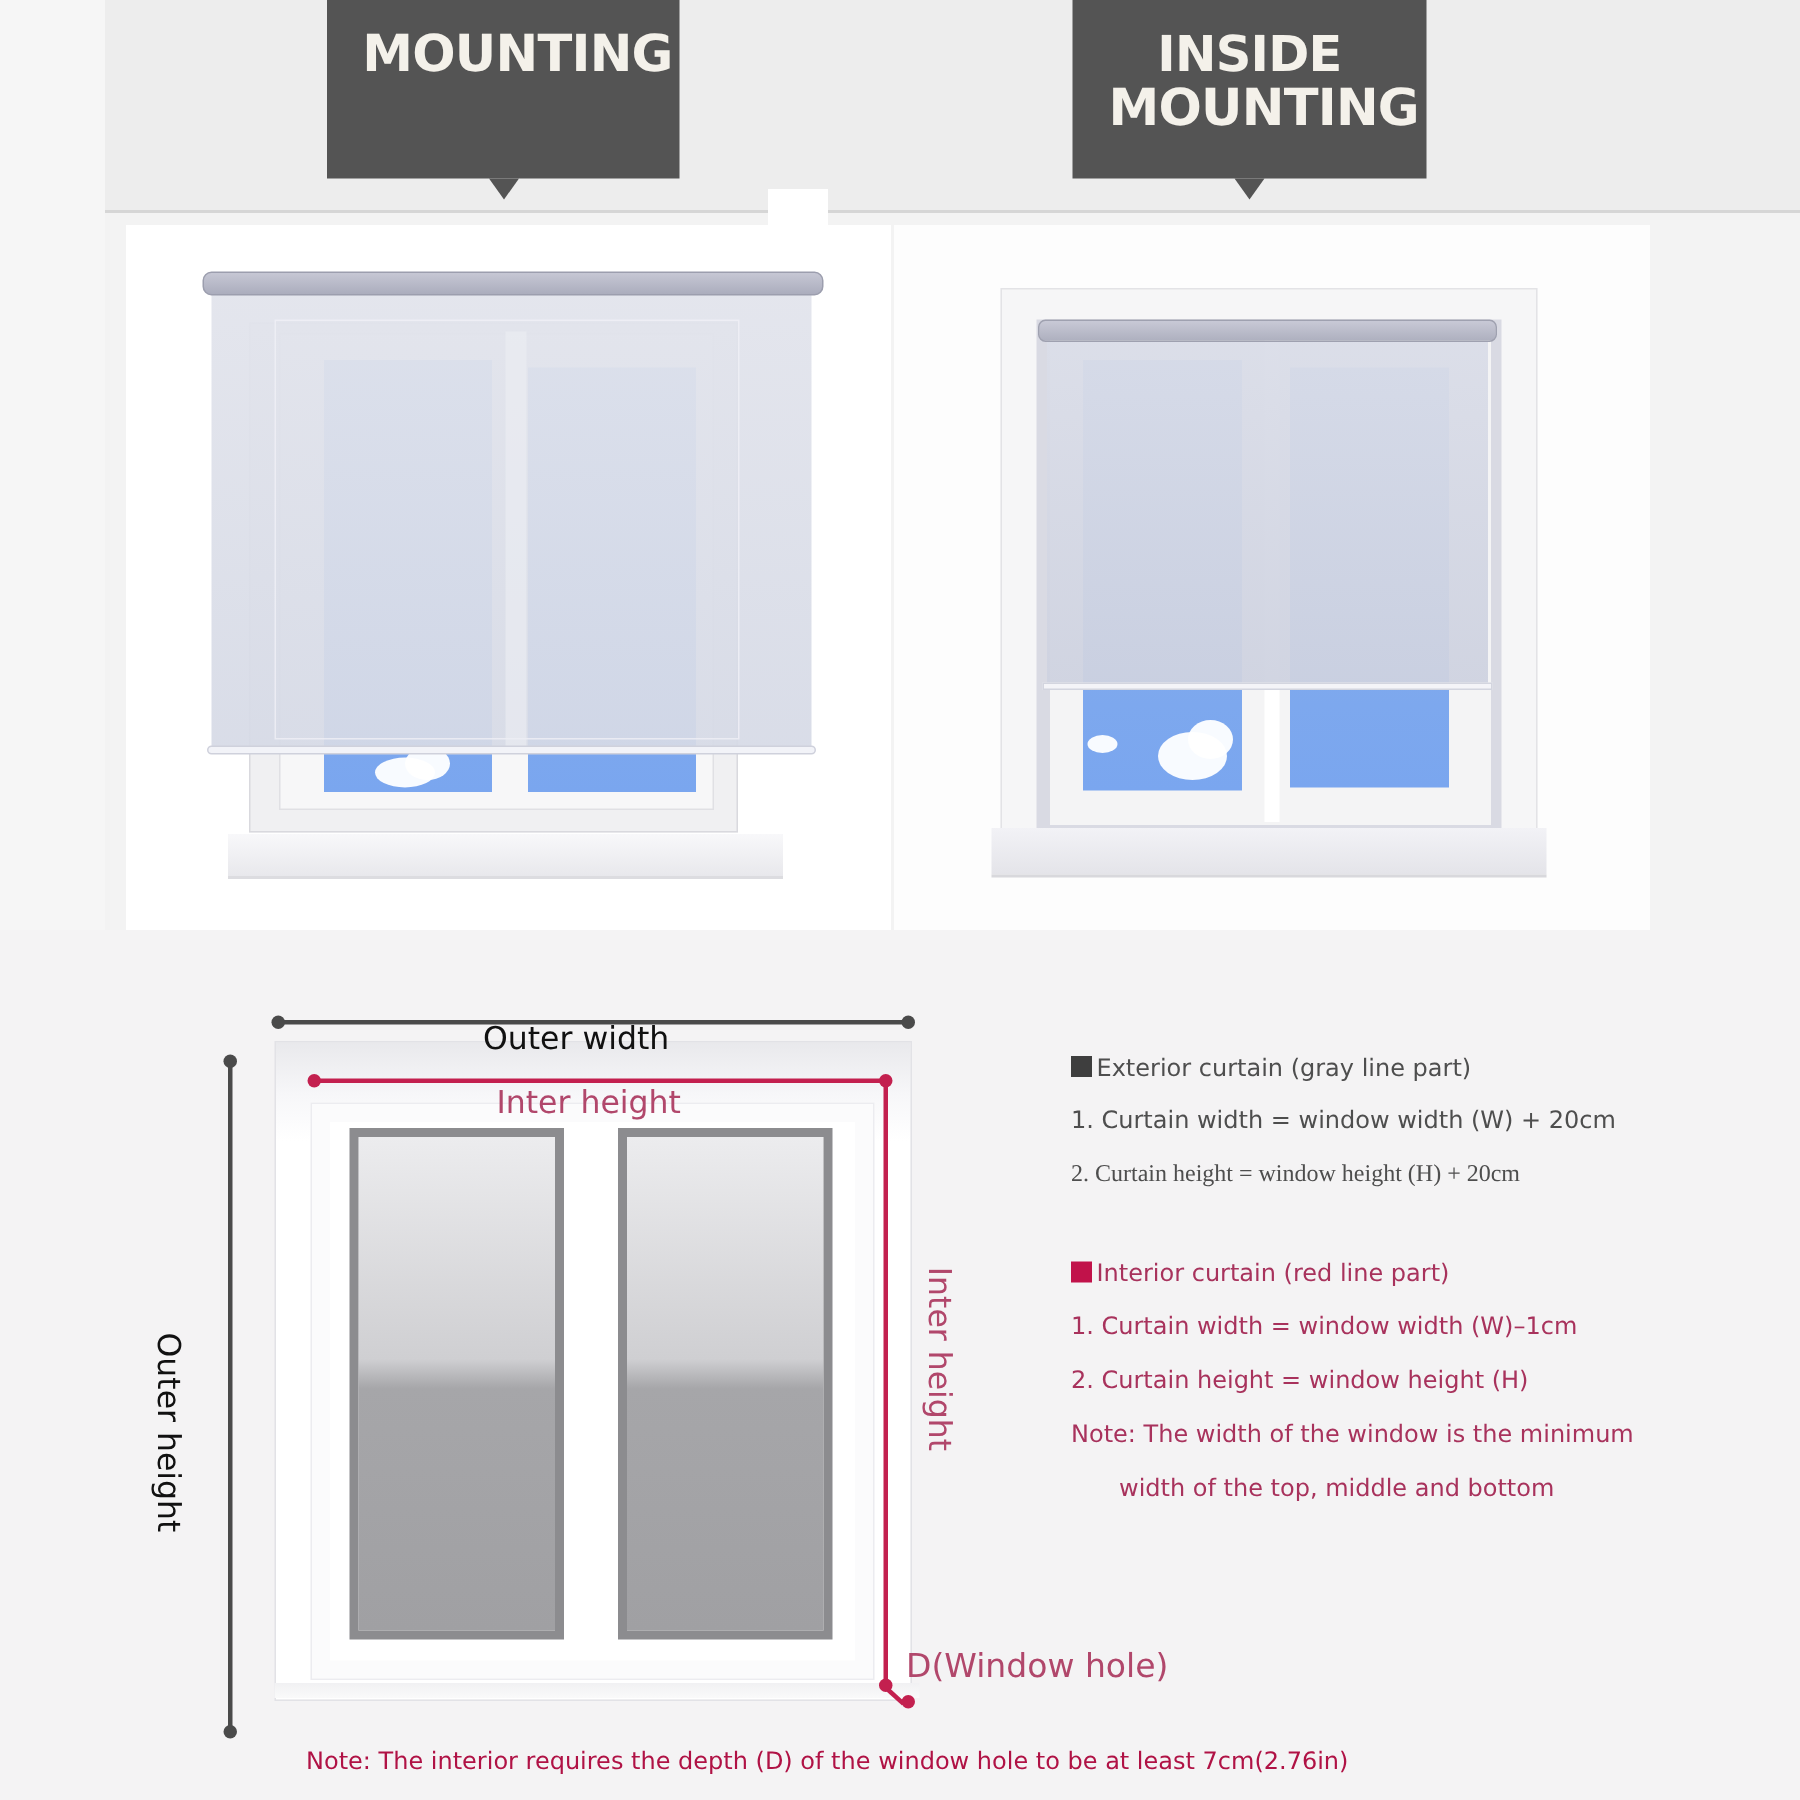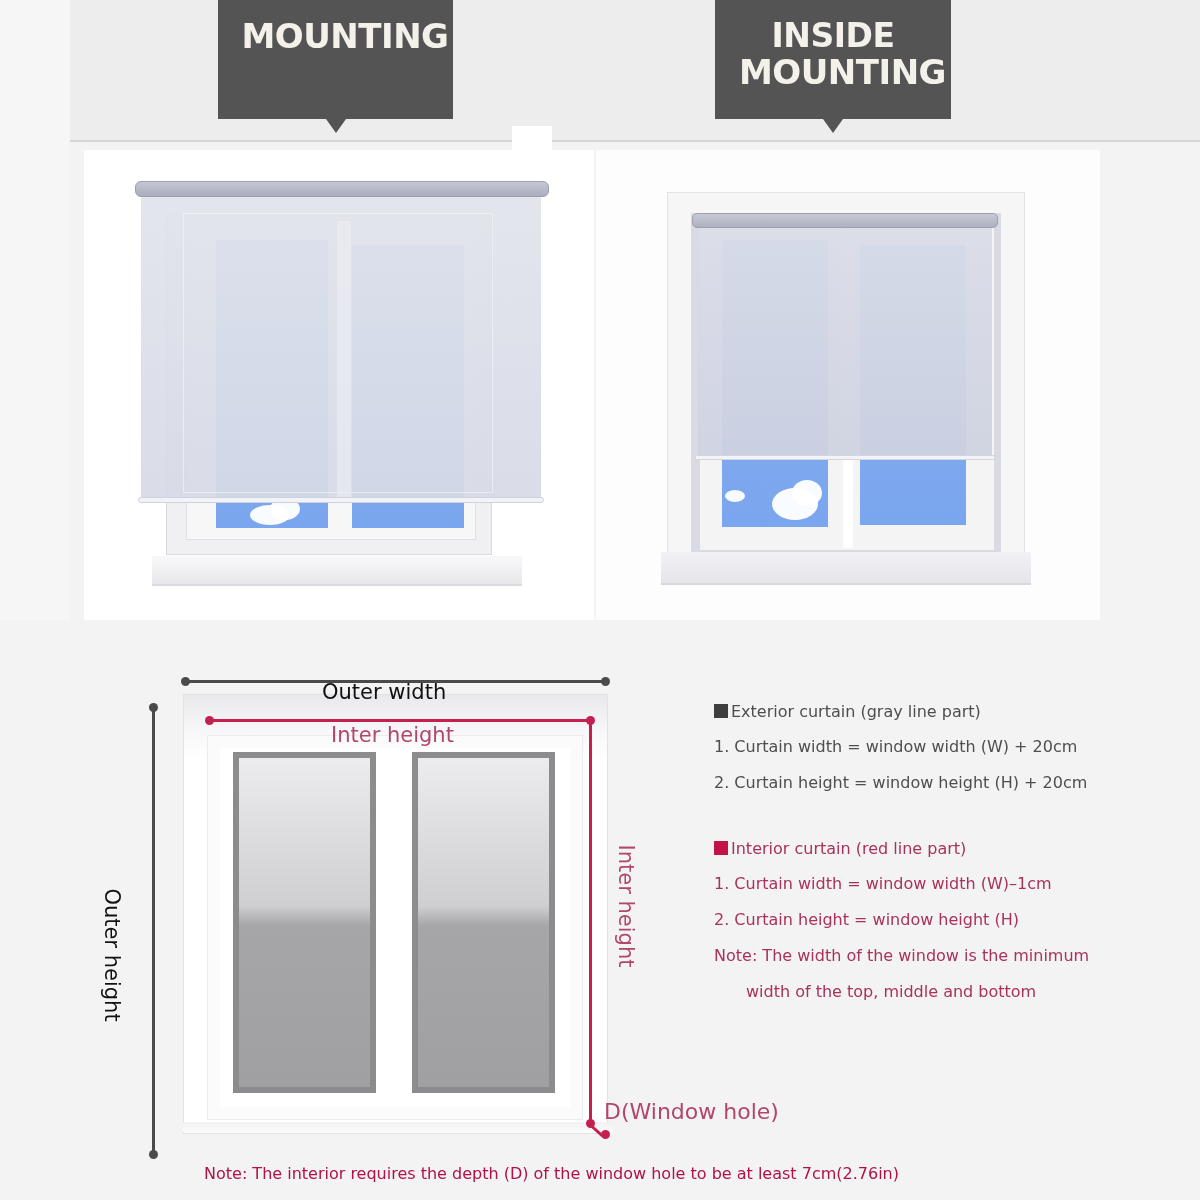--- a/index.html
+++ b/index.html
@@ -165,21 +165,21 @@
 
 <div class="line red-line" style="left:589px;top:720px;width:3px;height:403px;"></div>
 <div class="dot red" style="left:586px;top:1119px;"></div>
 <div class="line red-line" style="left:592px;top:1125px;width:14px;height:3px;transform:rotate(42deg);transform-origin:left center;"></div>
 <div class="dot red" style="left:601px;top:1130px;"></div>
 <div class="t-inter-height">Inter height</div>
 <div class="t-window-hole">D(Window hole)</div>
 
 <div class="spec gray" style="top:702px;"><span class="sq gray"></span><span>Exterior curtain (gray line part)</span></div>
 <div class="spec gray" style="top:737px;">1. Curtain width = window width (W) + 20cm</div>
-<div class="spec gray" style="top:773px;">2. Curtain height = window height (H) + 20cm</div>
+<div class="spec gray" style="top:773px;font-family:Liberation Serif, serif;">2. Curtain height = window height (H) + 20cm</div>
 
 <div class="spec red" style="top:839px;"><span class="sq red"></span><span>Interior curtain (red line part)</span></div>
 <div class="spec red" style="top:874px;">1. Curtain width = window width (W)–1cm</div>
 <div class="spec red" style="top:910px;text-align:center;">2. Curtain height = window height (H)</div>
 <div class="spec red" style="top:946px;">Note: The width of the window is the minimum</div>
 <div class="spec red" style="top:982px;margin-left:32px;">width of the top, middle and bottom</div>
 
 <div class="bottom-note">Note: The interior requires the depth (D) of the window hole to be at least 7cm(2.76in)</div>
 
 </body></html>

